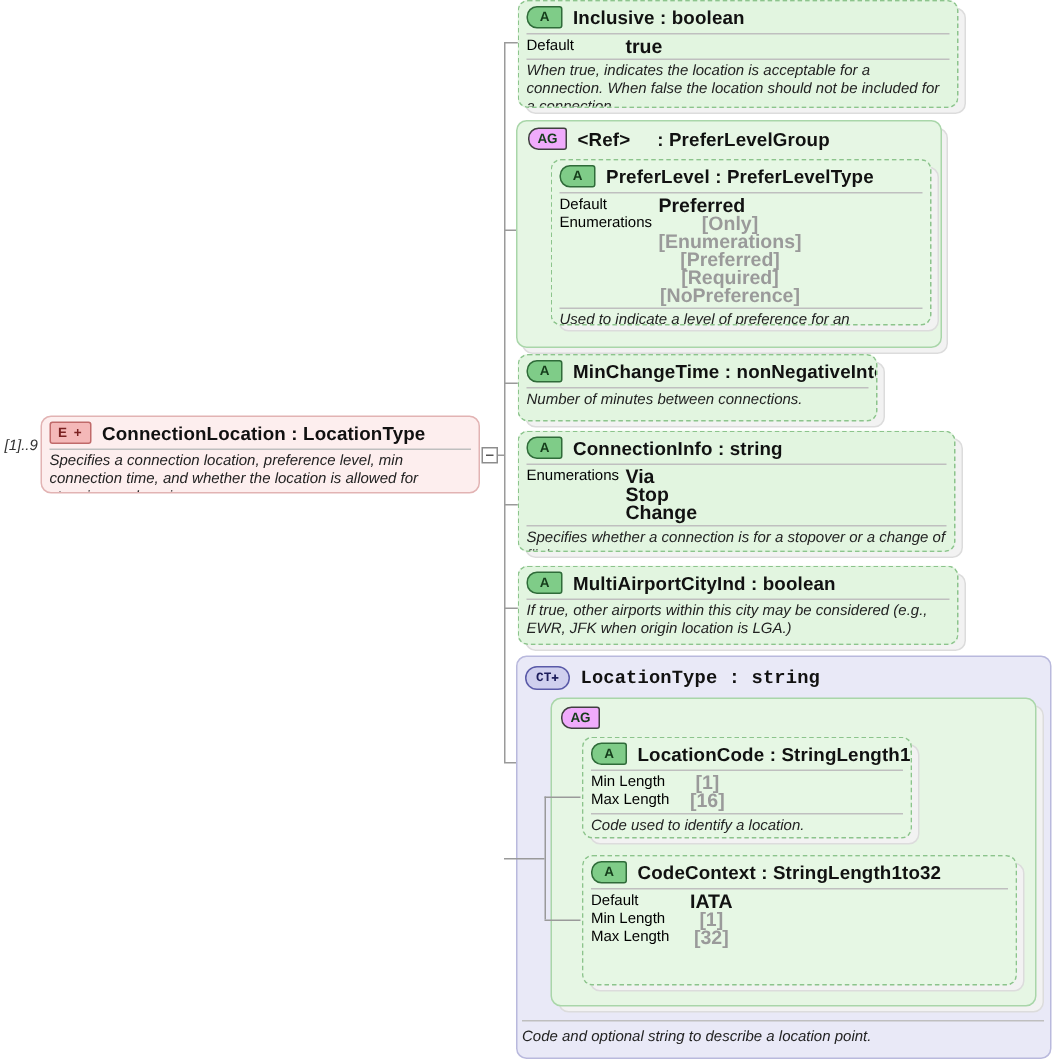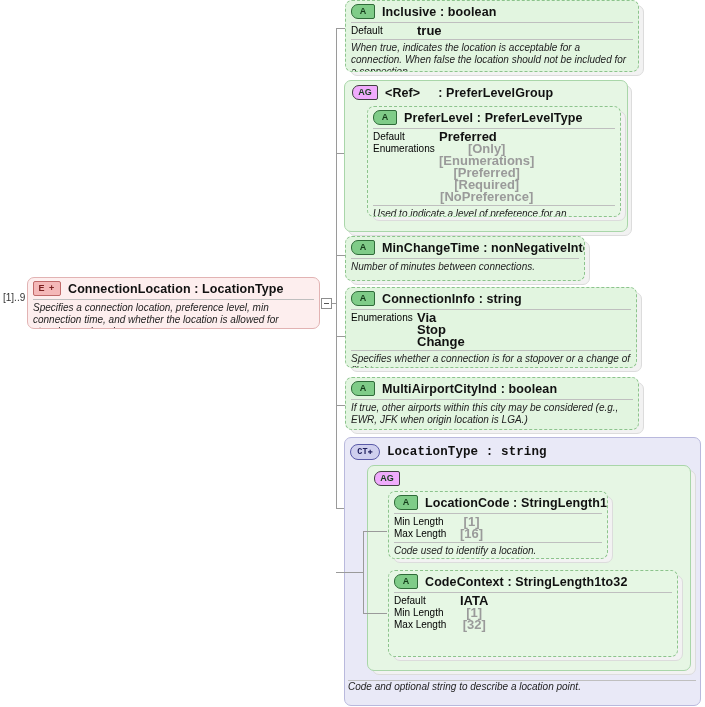--- a/index.html
+++ b/index.html
@@ -76,21 +76,21 @@
 
   
   .expander{
     position:absolute;width:11px;height:11px;box-sizing:border-box;
     background:#ffffff;border:1px solid #8d8d8d;
   }
   .expander:before{
     content:"";position:absolute;left:2px;top:4px;width:5px;height:1px;background:#555;
   }
 
-  .card{position:absolute;font-size:10px;color:#333;white-space:nowrap;}
+  .card{position:absolute;font-style:italic;font-size:10px;color:#333;white-space:nowrap;}
 </style>
 </head>
 <body>
 
 <div class="ln lnv abs" style="left:336px;top:28px;height:480px;"></div>
 <div class="ln lnh abs" style="left:322px;top:303px;width:14px;"></div>
 <div class="expander" style="left:321px;top:298px;"></div>
 
 <div class="ln lnh abs" style="left:336px;top:28px;width:10px;"></div>
 <div class="ln lnh abs" style="left:336px;top:153px;width:8px;"></div>
@@ -314,14 +314,14 @@
       <div class="vals">
         <div>IATA</div>
         <div class="enum">[1]</div>
         <div class="enum">[32]</div>
       </div>
     </div>
   </div>
 </div>
 
 <div class="abs" style="left:348px;top:680px;width:348px;">
-  <div class="doc" style="margin:0;padding-top:0;">Code and optional string to describe a location point.</div>
+  <div class="doc" style="margin:0;padding-top:5px;">Code and optional string to describe a location point.</div>
 </div>
 
 </body></html>

